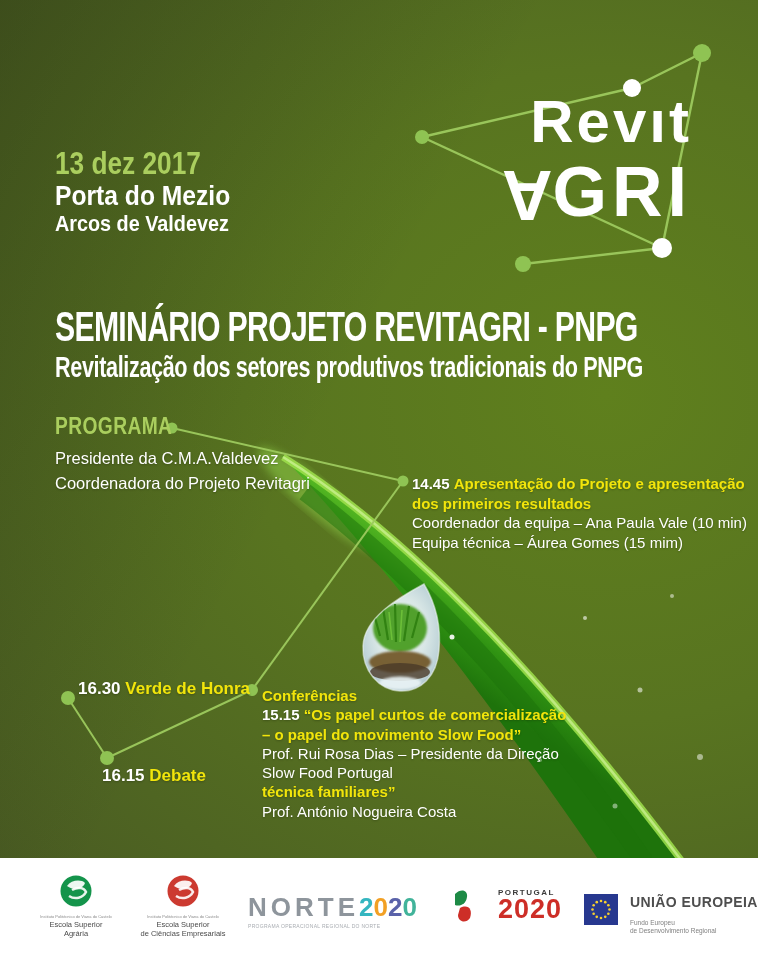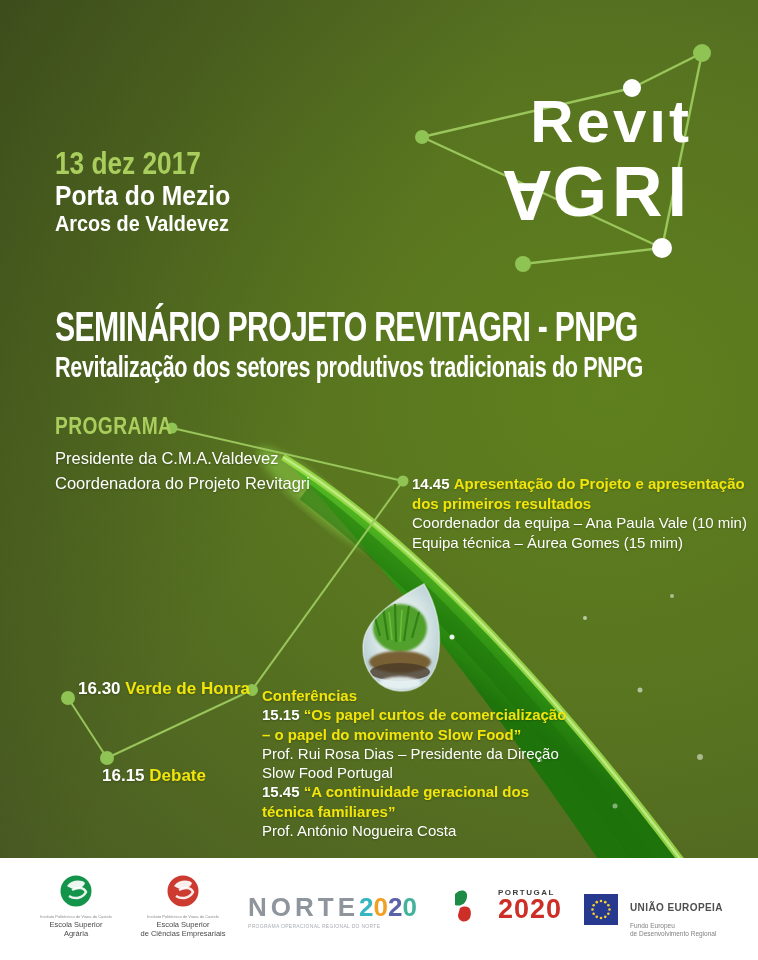--- a/index.html
+++ b/index.html
@@ -54,21 +54,21 @@
   .norte{left:248px;top:36px;}
   .nrow{display:flex;align-items:flex-start;}
   .nword{font-size:26px;font-weight:bold;color:#8e959c;letter-spacing:4px;line-height:26px;}
   .nd{font-size:26px;font-weight:bold;line-height:26px;}
   .nd0{color:#35b6c0}.nd1{color:#f2a024}.nd2{color:#5a62a9}.nd3{color:#41b39a}
   .nsub{font-size:5px;color:#a9adb2;letter-spacing:.3px;margin-top:3px;white-space:nowrap;}
   .pt{left:452px;top:30px;display:flex;gap:24px;align-items:flex-start;}
   .ptword{font-size:8px;font-weight:bold;letter-spacing:1.5px;color:#3b3b3b;}
   .ptyear{font-size:27px;font-weight:bold;color:#cd2e27;line-height:24px;letter-spacing:1px;}
   .eu{left:584px;top:36px;display:flex;gap:12px;}
-  .eut{font-size:10px;font-weight:bold;color:#4e4e4e;letter-spacing:.4px;margin-top:8px;}
+  .eut{font-size:14px;font-weight:bold;color:#4e4e4e;letter-spacing:.4px;}
   .euf{font-size:6.5px;color:#808080;line-height:8px;}
   .euf1{margin-top:9px;}
 </style>
 </head>
 <body>
 
 <div class="canvas">
 
   <div class="photo"></div>
 
@@ -188,21 +188,20 @@
   <div class="blk b1615">
     <span class="tw">16.15</span> <span class="ty">Debate</span>
   </div>
 
   <div class="blk bconf">
     <div class="ty">Conferências</div>
     <div><span class="tw">15.15</span> <span class="ty">“Os papel curtos de comercialização</span></div>
     <div class="ty">– o papel do movimento Slow Food”</div>
     <div class="dl">Prof. Rui Rosa Dias – Presidente da Direção</div>
     <div class="dl">Slow Food Portugal</div>
-    <div><span class="tw">15.45</span> <span class="ty">“A continuidade geracional dos</span></div>
     <div class="ty">técnica familiares”</div>
     <div class="dl">Prof. António Nogueira Costa</div>
   </div>
 
   <div class="footer">
 
     <div class="flogo esa">
       <svg width="34" height="34" viewBox="0 0 34 34">
         <circle cx="17" cy="17" r="15.5" fill="#14944b"></circle>
         <path d="M8,12 C12,6 22,5 26,9 C24,15 15,17 8,12 Z" fill="#fff" opacity=".92"></path>

